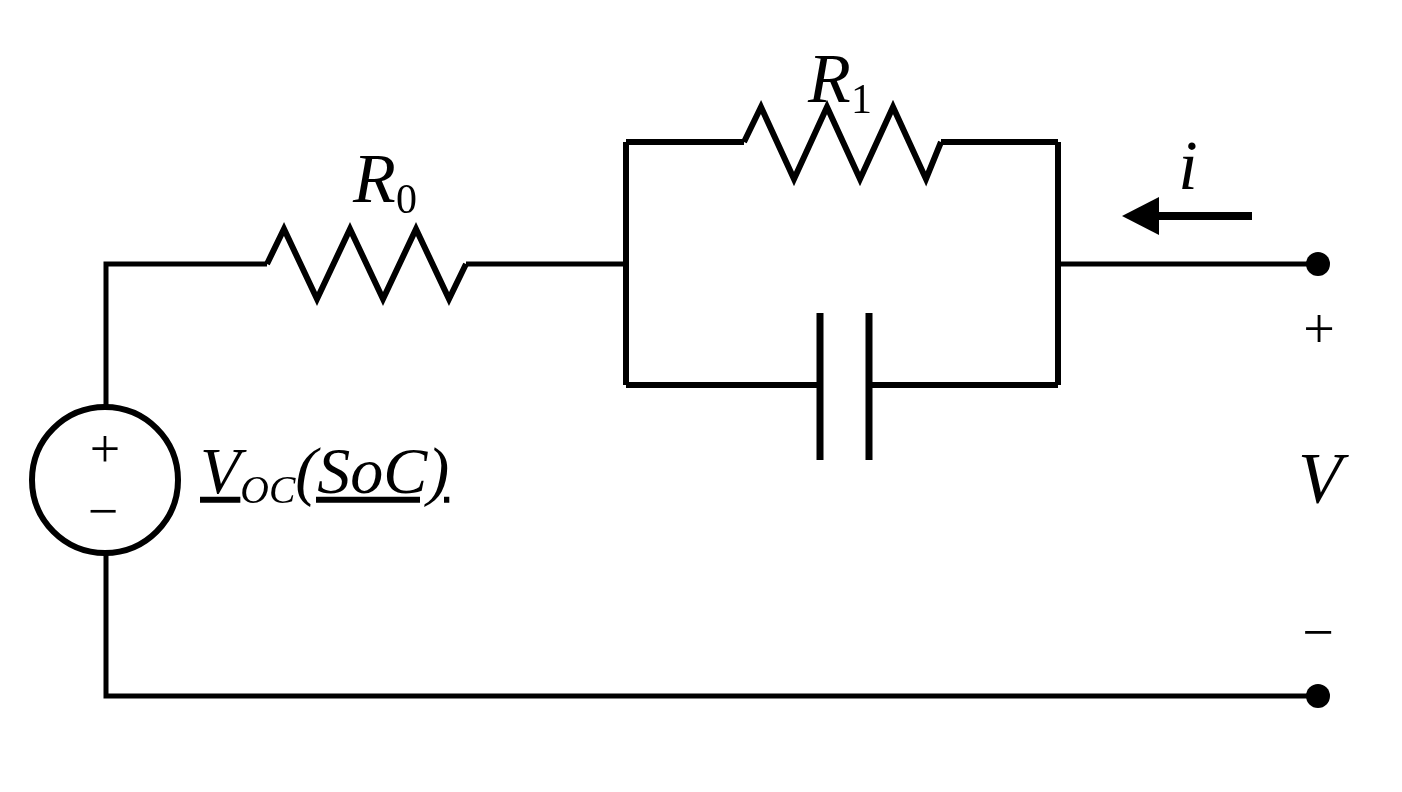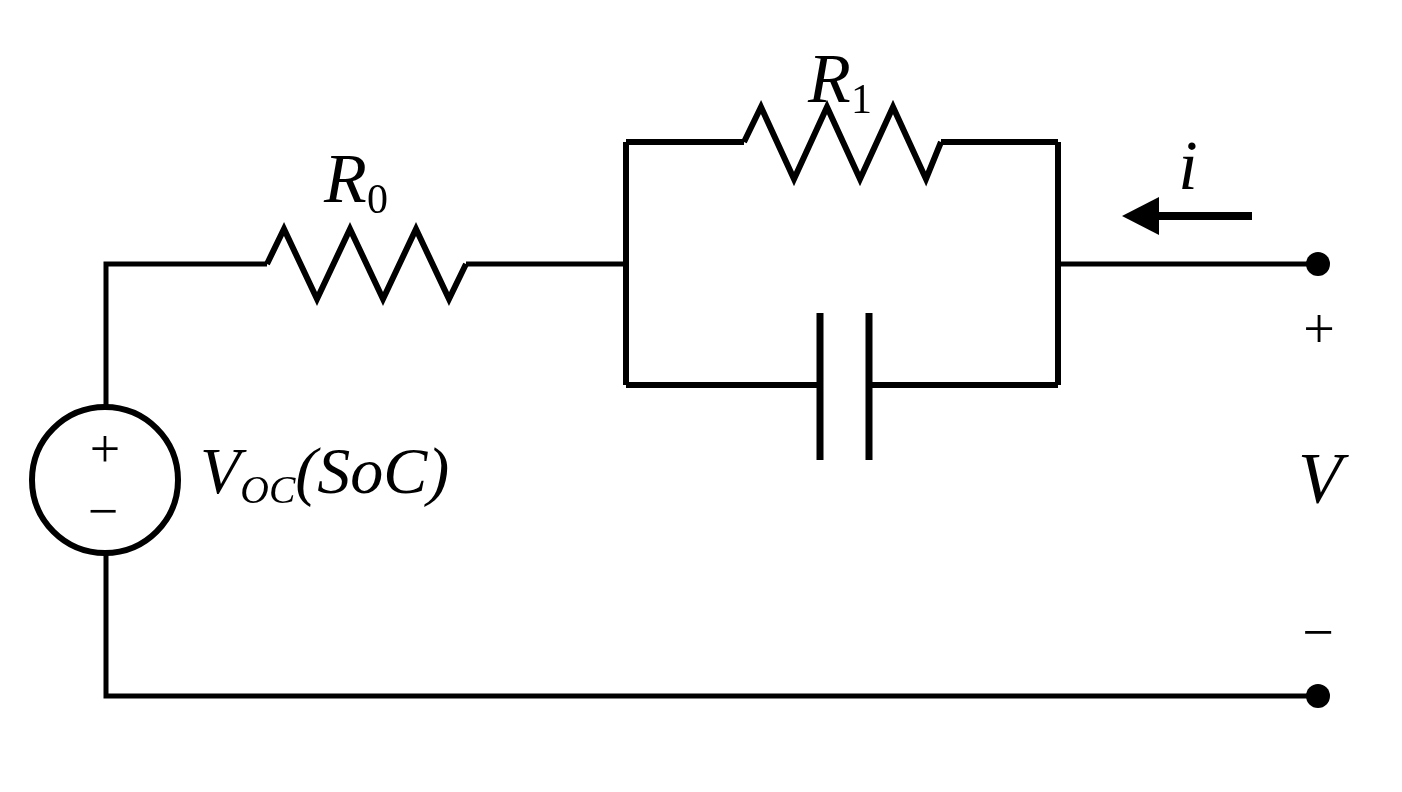--- a/index.html
+++ b/index.html
@@ -37,21 +37,21 @@
     line-height: 1;
     white-space: nowrap;
     user-select: none;
   }
   .lbl sub {
     font-size: 0.60em;
     line-height: 1;
     vertical-align: -0.25em;
   }
   .lbl sub.rm { font-style: normal; }  
-  .lbl.voc { transform: translate(0, -50%); font-size: 66px; }
+  .lbl.voc { transform: translate(0, -50%); font-size: 66px; text-decoration: underline; }
   .lbl.cur { font-size: 70px; }
   .lbl.vlt { font-size: 72px; }
   .sym {
     position: absolute;
     transform: translate(-50%, -50%);
     font-style: normal;
     font-size: 56px;
     line-height: 1;
     white-space: nowrap;
     user-select: none;
@@ -89,21 +89,21 @@
 
     <line x1="1058" y1="264" x2="1318" y2="264" stroke-width="5"></line>
 
     <line x1="1152" y1="216" x2="1252" y2="216" stroke-width="8"></line>
     <polygon points="1122,216 1159,197 1159,235" class="filled"></polygon>
 
     <circle cx="1318" cy="264" r="12" class="filled"></circle>
     <circle cx="1318" cy="696" r="12" class="filled"></circle>
   </svg>
 
-  <div class="lbl" style="left:356px; top:182px;"><span>R</span><sub class="rm">0</sub></div>
+  <div class="lbl" style="left:385px; top:182px;"><span>R</span><sub class="rm">0</sub></div>
 
   <div class="lbl" style="left:840px; top:62px;margin-top:20px;"><span>R</span><sub class="rm">1</sub></div>
 
 
   <div class="lbl voc" style="left:200px; top:474px;"><span>V</span><sub>OC</sub><span>(SoC)</span></div>
 
   <div class="sym src" style="left:105px; top:449px;">+</div>
   <div class="sym src" style="left:103px; top:511px;">−</div>
 
   <div class="lbl cur" style="left:1188px; top:166px;">i</div>

